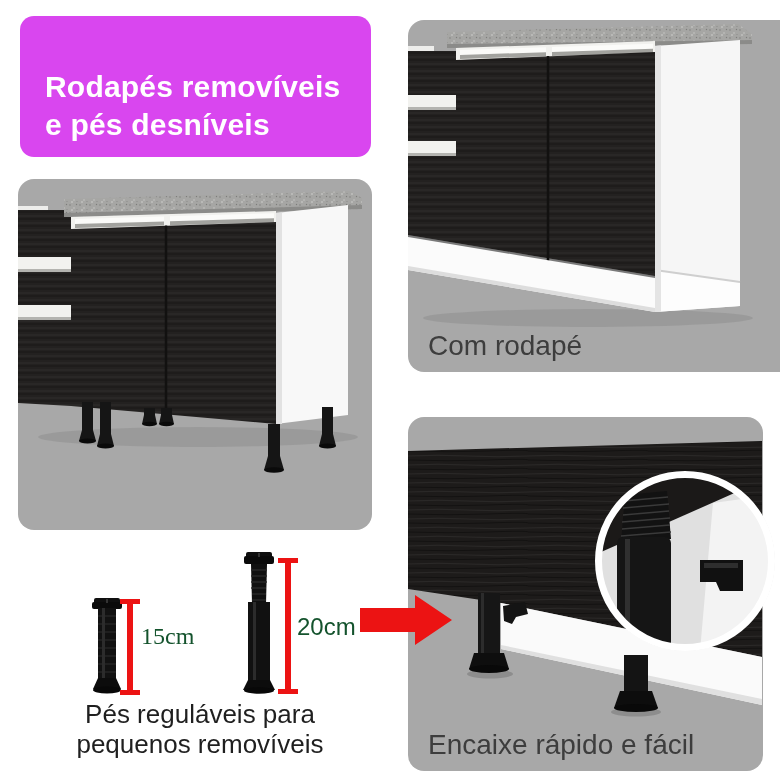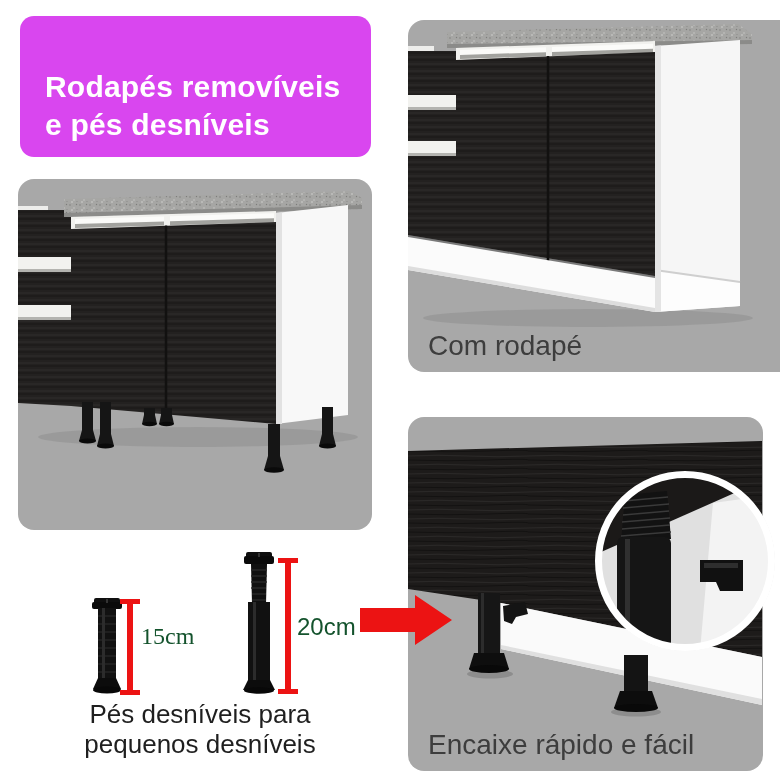--- a/index.html
+++ b/index.html
@@ -258,17 +258,17 @@
   <div class="meas-label label-15">15cm</div>
 
   <svg class="meas20" viewBox="0 0 20 136">
     <rect x="0" y="0" width="20" height="5" fill="#ec1313"></rect>
     <rect x="7" y="3" width="6" height="130" fill="#ec1313"></rect>
     <rect x="0" y="131" width="20" height="5" fill="#ec1313"></rect>
   </svg>
   <div class="meas-label label-20">20cm</div>
 
   <div class="feet-caption">
-    <div>Pés desníveis para</div>
-    <div>pequenos desníveis</div>
+    <div>Pés reguláveis para</div>
+    <div>pequenos removíveis</div>
   </div>
 
 </div>
 
 </body></html>

